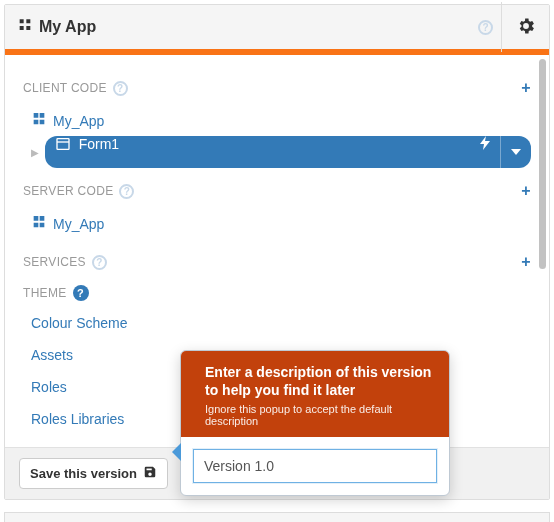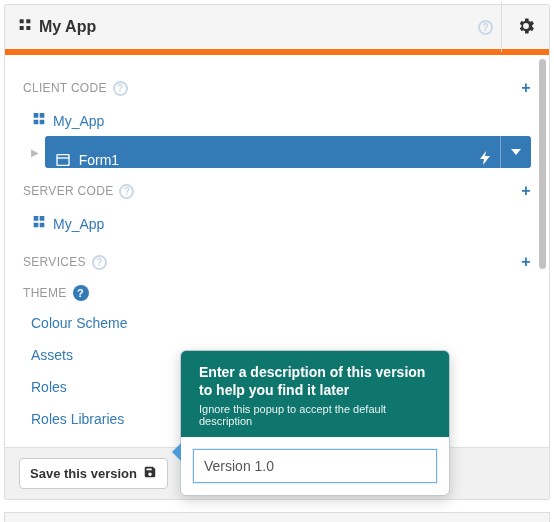--- a/index.html
+++ b/index.html
@@ -17,36 +17,36 @@
   .section-head .help { color:#c8d8e8; }
   .section-head .spacer { flex:1; }
   .add-btn { color:#337ab7; font-size:16px; font-weight:bold; cursor:pointer; }
   .help-q { display:inline-flex; align-items:center; justify-content:center; width:16px; height:16px; border-radius:50%; font-size:11px; font-weight:bold; }
   .help-solid { background:#337ab7; color:#fff; }
   .help-outline { border:2px solid #c8d8e8; color:#c8d8e8; width:15px; height:15px; font-size:10px; }
   .tree-item { display:flex; align-items:center; color:#337ab7; padding:6px 0 6px 8px; cursor:pointer; }
   .tree-item .icon { margin-right:6px; color:#337ab7; }
   .tree-row { display:flex; align-items:center; padding-left:8px; }
   .tree-caret { color:#bbb; font-size:10px; margin-right:6px; }
-  .form-selected { flex:1; display:flex; align-items:flex-end; background:#337ab7; color:#fff; border-radius:3px; height:32px; padding:0 0 0 10px; }
+  .form-selected { flex:1; display:flex; align-items:flex-start; background:#337ab7; color:#fff; border-radius:12px; height:32px; padding:0 0 0 10px; }
   .form-selected .form-icon { margin-right:8px; display:flex; }
   .form-selected .form-label { flex:1; font-size:14px; }
   .form-selected .bolt { padding:0 10px; }
   .form-selected .split { border-left:1px solid rgba(255,255,255,.35); height:32px; display:flex; align-items:center; padding:0 10px; }
   .theme-items .tree-item { padding-left:8px; margin-bottom:4px;align-items:center; }
   .footer { display:flex; align-items:center; background:#f1f1f1; border-top:1px solid #e1e1e1; padding:10px 14px; margin-top:14px; }
   .footer .spacer { flex:1; }
   .save-btn { background:#fff; border:1px solid #ccc; border-radius:4px; padding:6px 10px; font-size:13px; color:#333; display:flex; align-items:center; cursor:pointer;font-weight:bold; }
   .save-btn .save-icon { margin-left:6px; }
   .view-history { color:#337ab7; cursor:pointer; font-size:14px; }
   .output-bar { margin:12px 4px 0 4px; border:1px solid #ddd; background:#f5f5f5; height:40px; display:flex; align-items:center; padding:0 12px; }
   
   .popover { position:absolute; left:180px; bottom:26px; width:270px; background:#fff; border:1px solid #bfc9d3; border-radius:6px; box-shadow:0 4px 14px rgba(0,0,0,.18); z-index:10; }
   .popover::before { content:""; position:absolute; left:-9px; bottom:34px; width:0; height:0; border-top:9px solid transparent; border-bottom:9px solid transparent; border-right:9px solid #4a99d9; }
-  .pop-head { background:#0f766e; color:#fff; padding:12px 14px 10px 18px; border-radius:5px 5px 0 0; }
+  .pop-head { background:#c2410c; color:#fff; padding:12px 14px 10px 24px; border-radius:5px 5px 0 0; }
   .pop-title { font-weight:bold; font-size:14px; line-height:1.3; }
   .pop-sub { font-size:11px; opacity:.9; margin-top:4px; }
   .pop-body { padding:12px; }
   .pop-input { width:100%; border:1px solid #6fb1e4; border-radius:0; padding:8px 10px; font-size:14px; color:#555; outline:none; box-shadow:0 0 0 1px rgba(74,153,217,.15); }
   
   .boxes-icon svg, .form-icon svg { width:16px; height:16px; }
   .boxes-icon svg { fill:#337ab7; }
 </style>
 </head>
 <body>

